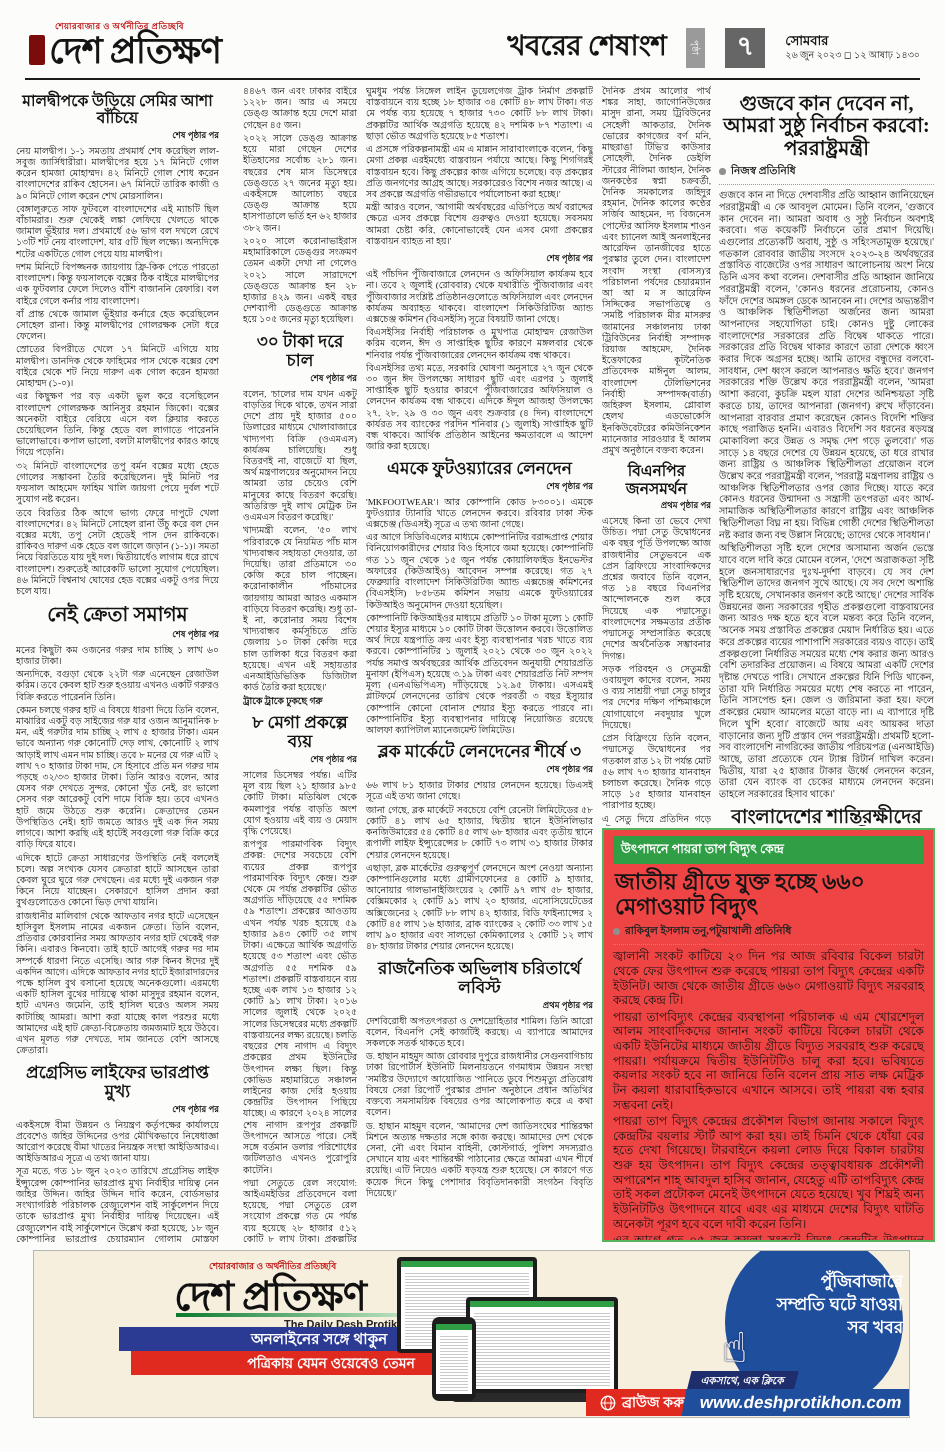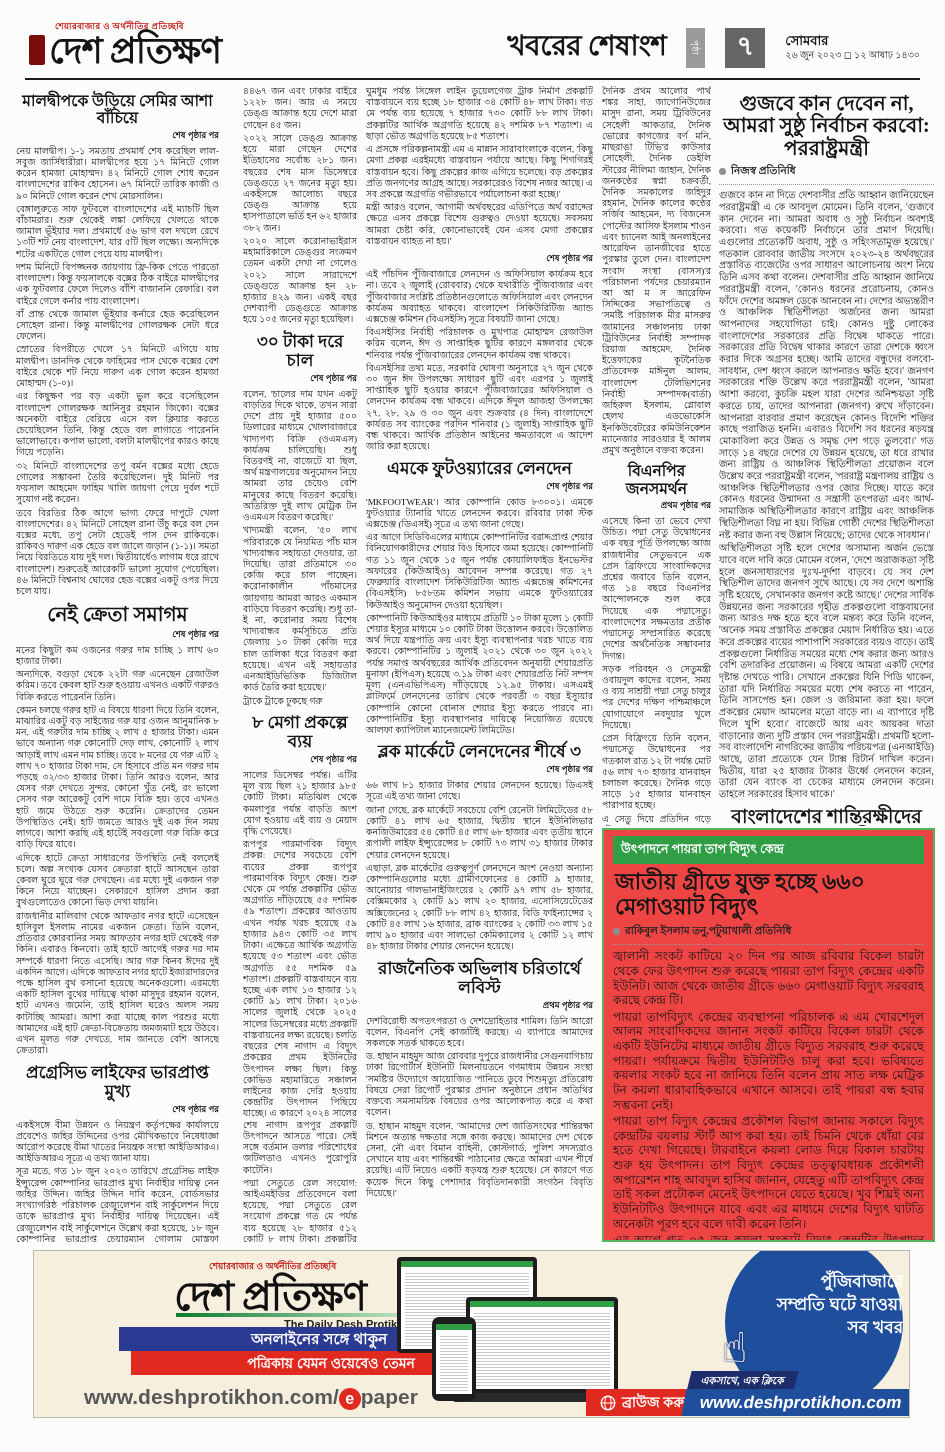--- a/index.html
+++ b/index.html
@@ -34,21 +34,21 @@
   #colA{left:16px;  width:203px; height:1156px;}
   #colB{left:243px; width:114px; height:1156px;}
   #colCD{left:366px;width:227px; height:1156px;}
   #colE{left:602px; width:109px; height:740px;}
   #colFG{left:719px;width:215px; height:740px;}
 
   .story{margin-bottom:5px;}
   .story p{font-size:9.2px; line-height:1.22; text-align:justify; margin-bottom:2px;
            word-break:break-word;}
   #colFG .story p{font-size:9.6px;}
-  .story p.bold-line{font-weight:normal; text-align:left;}
+  .story p.bold-line{font-weight:bold; text-align:left;}
   .hl{font-weight:bold; text-align:center; line-height:1.12; margin:6px 2px 2px;}
   .hl.left{text-align:left;}
   .hl.sm{font-size:15.5px;} .hl.md{font-size:17px;} .hl.lg{font-size:19px;}
   .hl.xl{font-size:20px;}  .hl.xxl{font-size:22px;}
   .contlabel{text-align:right; font-size:8.6px; font-weight:bold; margin-bottom:3px;}
   .byline{font-size:10.5px; font-weight:bold; color:#222; padding:2px 0 4px;
           border-bottom:1px dotted #9a9a9a; margin-bottom:4px; display:flex; align-items:center; gap:5px;}
   .bdot{width:7px; height:7px; border-radius:50%; background:#8f8f8f; display:inline-block;}
 
   
@@ -262,23 +262,20 @@
 
   <div class="ad">
     <div class="ad-tagline">শেয়ারবাজার ও অর্থনীতির প্রতিচ্ছবি</div>
     <div class="ad-logo">দেশ প্রতিক্ষণ</div>
     <div class="ad-swoosh"></div>
     <div class="ad-logo-sub">The Daily Desh Protikhon</div>
 
     <div class="ad-band ad-band-red">পত্রিকায় যেমন ওয়েবেও তেমন</div>
     <div class="ad-band ad-band-blue">অনলাইনের সঙ্গে থাকুন</div>
 
-    <div class="ad-url">
-      <span>www.deshprotikhon.com/</span><span class="e-circle">e</span><span>paper</span>
-    </div>
 
     <div class="device" id="dev-monitor">
         <div class="screen"></div>
       </div>
     <div class="device" id="dev-laptop">
         <div class="screen"></div>
       </div>
     <div class="device" id="dev-phone">
         <div class="screen"></div>
       </div>

